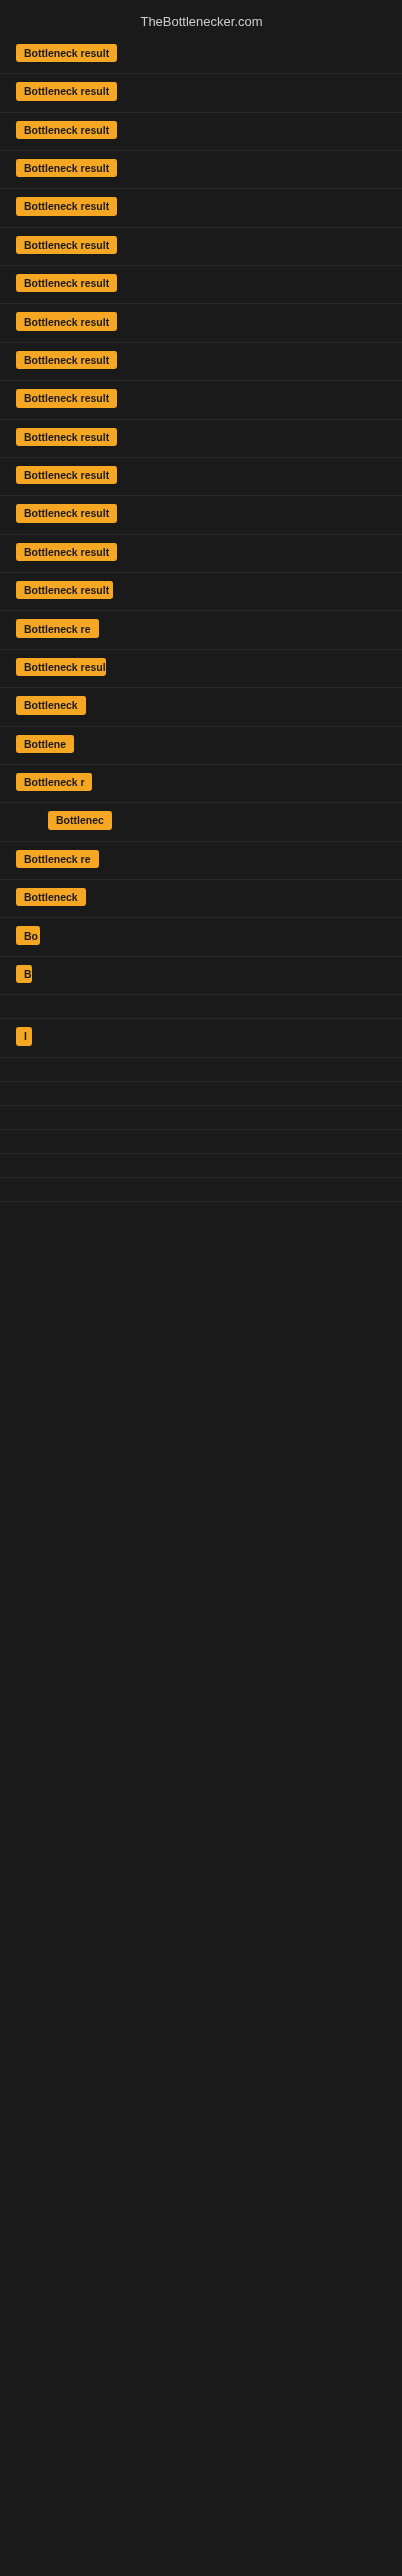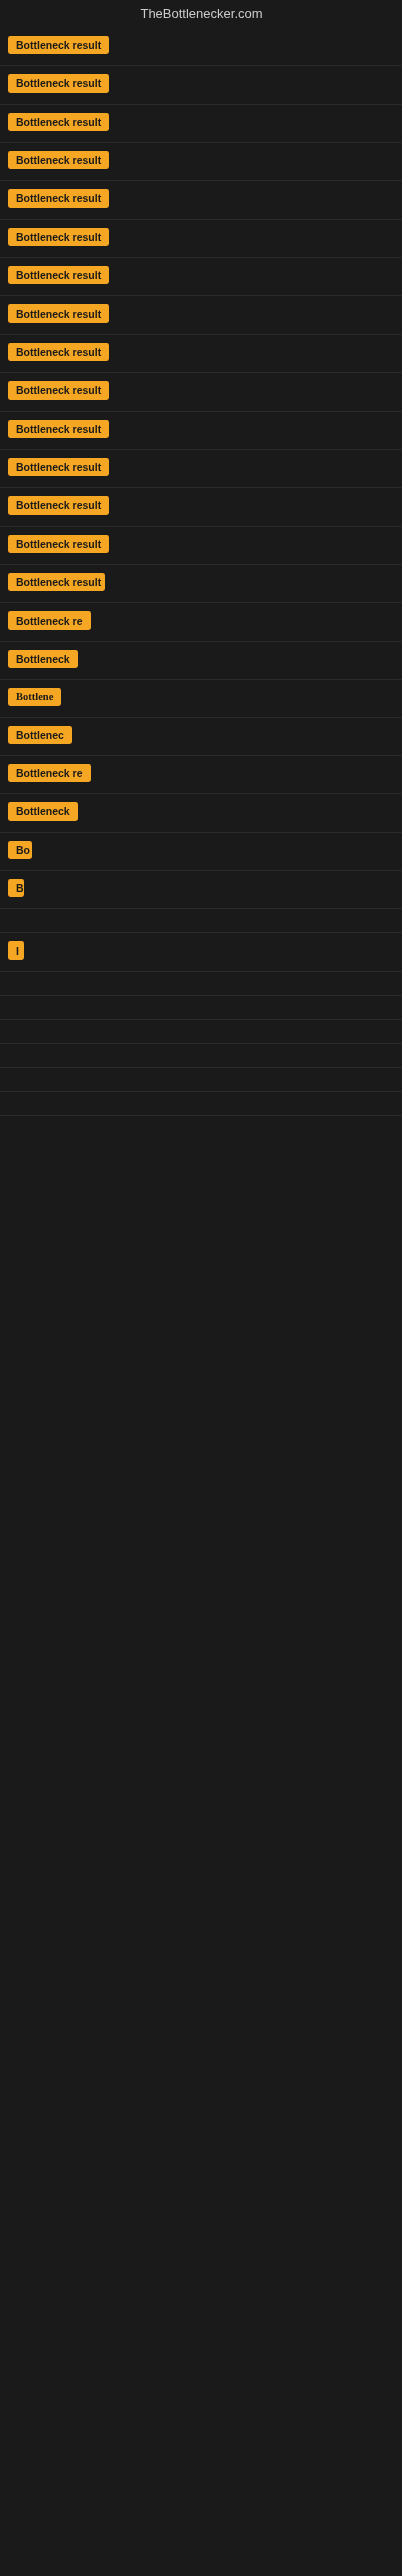--- a/index.html
+++ b/index.html
@@ -15,36 +15,37 @@
       font-family: Arial, sans-serif;
       position: relative;
     }
 
     .site-title {
       text-align: center;
       color: #cccccc;
       font-size: 13px;
       padding: 6.4px 0;
       background-color: #1a1a1a;
+      margin-top: 8px;
     }
 
     .bottleneck-badge {
       display: inline-block;
       background-color: #f5a623;
       color: #1a1a1a;
       font-size: 10.5px;
       font-weight: bold;
       padding: 3.2px 8px;
       border-radius: 2.4px;
       white-space: nowrap;
       overflow: hidden;
     }
 
     .row {
-      padding: 8px 8px;
+      padding: 8px 16px;
       border-bottom: 0.8px solid #2a2a2a;
     }
 
     .row .bottleneck-badge {
       max-width: 100%;
     }
   </style>
 </head>
 <body>
 
@@ -62,23 +63,25 @@
     <div class="row"><span class="bottleneck-badge" style="max-width: 105px;">Bottleneck result</span></div>
     <div class="row"><span class="bottleneck-badge" style="max-width: 105px;">Bottleneck result</span></div>
     <div class="row"><span class="bottleneck-badge" style="max-width: 105px;">Bottleneck result</span></div>
     <div class="row"><span class="bottleneck-badge" style="max-width: 105px;">Bottleneck result</span></div>
     <div class="row"><span class="bottleneck-badge" style="max-width: 105px;">Bottleneck result</span></div>
     <div class="row"><span class="bottleneck-badge" style="max-width: 105px;">Bottleneck result</span></div>
     <div class="row"><span class="bottleneck-badge" style="max-width: 105px;">Bottleneck result</span></div>
     <div class="row"><span class="bottleneck-badge" style="max-width: 105px;">Bottleneck result</span></div>
     <div class="row"><span class="bottleneck-badge" style="max-width: 97px;">Bottleneck result</span></div>
     <div class="row"><span class="bottleneck-badge" style="max-width: 85px;">Bottleneck re</span></div>
+    <div class="row"><span class="bottleneck-badge" style="max-width: 90px;">Bottleneck resul</span></div>
     <div class="row"><span class="bottleneck-badge" style="max-width: 72px;">Bottleneck</span></div>
-    <div class="row"><span class="bottleneck-badge" style="max-width: 60px; font-family: Liberation Serif, serif;">Bottlene</span></div>
-    <div class="row"><span class="bottleneck-badge" style="max-width: 66px;">Bottlenec</span></div>
+    <div class="row"><span class="bottleneck-badge" style="max-width: 60px;">Bottlene</span></div>
+    <div class="row"><span class="bottleneck-badge" style="max-width: 76px;">Bottleneck r</span></div>
+    <div class="row"><span class="bottleneck-badge" style="max-width: 66px; margin-left: 32px;">Bottlenec</span></div>
     <div class="row"><span class="bottleneck-badge" style="max-width: 85px;">Bottleneck re</span></div>
     <div class="row"><span class="bottleneck-badge" style="max-width: 72px;">Bottleneck</span></div>
     <div class="row"><span class="bottleneck-badge" style="max-width: 24px; text-align: center;">Bo</span></div>
     <div class="row"><span class="bottleneck-badge" style="max-width: 13px;">B</span></div>
     <div class="row" style="min-height: 24px;"></div>
     <div class="row"><span class="bottleneck-badge" style="max-width: 8px;">I</span></div>
     <div class="row" style="min-height: 24px;"></div>
     <div class="row" style="min-height: 24px;"></div>
     <div class="row" style="min-height: 24px;"></div>
     <div class="row" style="min-height: 24px;"></div>

